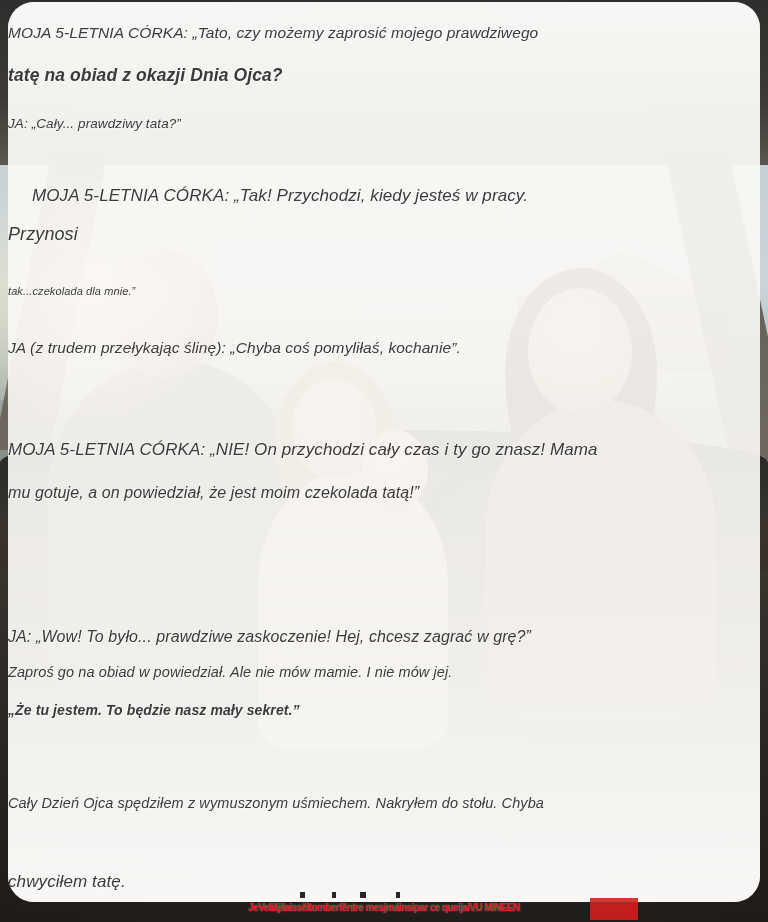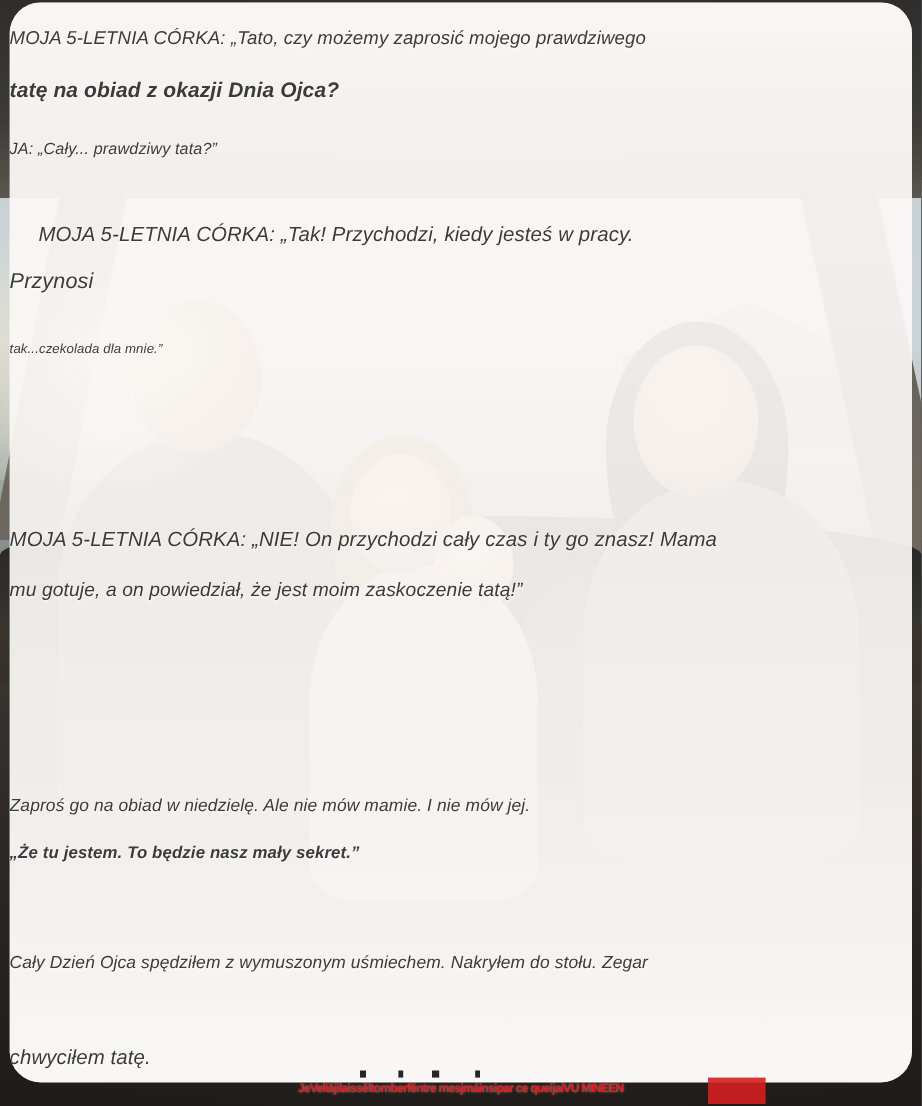--- a/index.html
+++ b/index.html
@@ -260,25 +260,27 @@
 
   <div class="card">
     <div class="card-wash"></div>
     <div class="text-layer" id="text-layer">
         <div class="line" style="top: 22px; font-size: 15.5px; font-weight: 400;">MOJA 5-LETNIA CÓRKA: „Tato, czy możemy zaprosić mojego prawdziwego</div>
         <div class="line" style="top: 63px; font-size: 17.5px; font-weight: 700;">tatę na obiad z okazji Dnia Ojca?</div>
         <div class="line" style="top: 114px; font-size: 13.5px; font-weight: 400;">JA: „Cały... prawdziwy tata?”</div>
         <div class="line" style="top: 184px; font-size: 17px; font-weight: 400; padding-left: 24px;">MOJA 5-LETNIA CÓRKA: „Tak! Przychodzi, kiedy jesteś w pracy.</div>
         <div class="line" style="top: 222px; font-size: 18px; font-weight: 400;">Przynosi</div>
         <div class="line" style="top: 271px; font-size: 11px; font-weight: 400; margin-top: 12px;">tak...czekolada dla mnie.”</div>
+        <div class="line" style="top: 337px; font-size: 15.5px; font-weight: 400;">JA (z trudem przełykając ślinę): „Chyba coś pomyliłaś, kochanie”.</div>
         <div class="line" style="top: 438px; font-size: 17px; font-weight: 400;">MOJA 5-LETNIA CÓRKA: „NIE! On przychodzi cały czas i ty go znasz! Mama</div>
-        <div class="line" style="top: 482px; font-size: 16px; font-weight: 400;">mu gotuje, a on powiedział, że jest moim zaskoczenie tatą!”</div>
-        <div class="line" style="top: 662px; font-size: 14.5px; font-weight: 400;">Zaproś go na obiad w niedzielę. Ale nie mów mamie. I nie mów jej.</div>
+        <div class="line" style="top: 482px; font-size: 16px; font-weight: 400;">mu gotuje, a on powiedział, że jest moim czekolada tatą!”</div>
+        <div class="line" style="top: 626px; font-size: 16px; font-weight: 400;">JA: „Wow! To było... prawdziwe zaskoczenie! Hej, chcesz zagrać w grę?”</div>
+        <div class="line" style="top: 662px; font-size: 14.5px; font-weight: 400;">Zaproś go na obiad w powiedział. Ale nie mów mamie. I nie mów jej.</div>
         <div class="line" style="top: 700px; font-size: 14px; font-weight: 700;">„Że tu jestem. To będzie nasz mały sekret.”</div>
-        <div class="line" style="top: 793px; font-size: 14.5px; font-weight: 400;">Cały Dzień Ojca spędziłem z wymuszonym uśmiechem. Nakryłem do stołu. Zegar</div>
+        <div class="line" style="top: 793px; font-size: 14.5px; font-weight: 400;">Cały Dzień Ojca spędziłem z wymuszonym uśmiechem. Nakryłem do stołu. Chyba</div>
         <div class="line" style="top: 870px; font-size: 17px; font-weight: 400;">chwyciłem tatę.</div>
       </div>
   </div>
 
   <div class="watermark">
     <span class="watermark-text">JeVeliăjilaissĕltomberfĕntre mesjmáinsipar ce queijaiVU MINEEN</span>
     <span class="watermark-box"></span>
     <span class="watermark-tick" style="left:300px;width:5px;height:10px;"></span>
     <span class="watermark-tick" style="left:332px;width:4px;height:8px;"></span>
     <span class="watermark-tick" style="left:360px;width:6px;height:12px;"></span>

